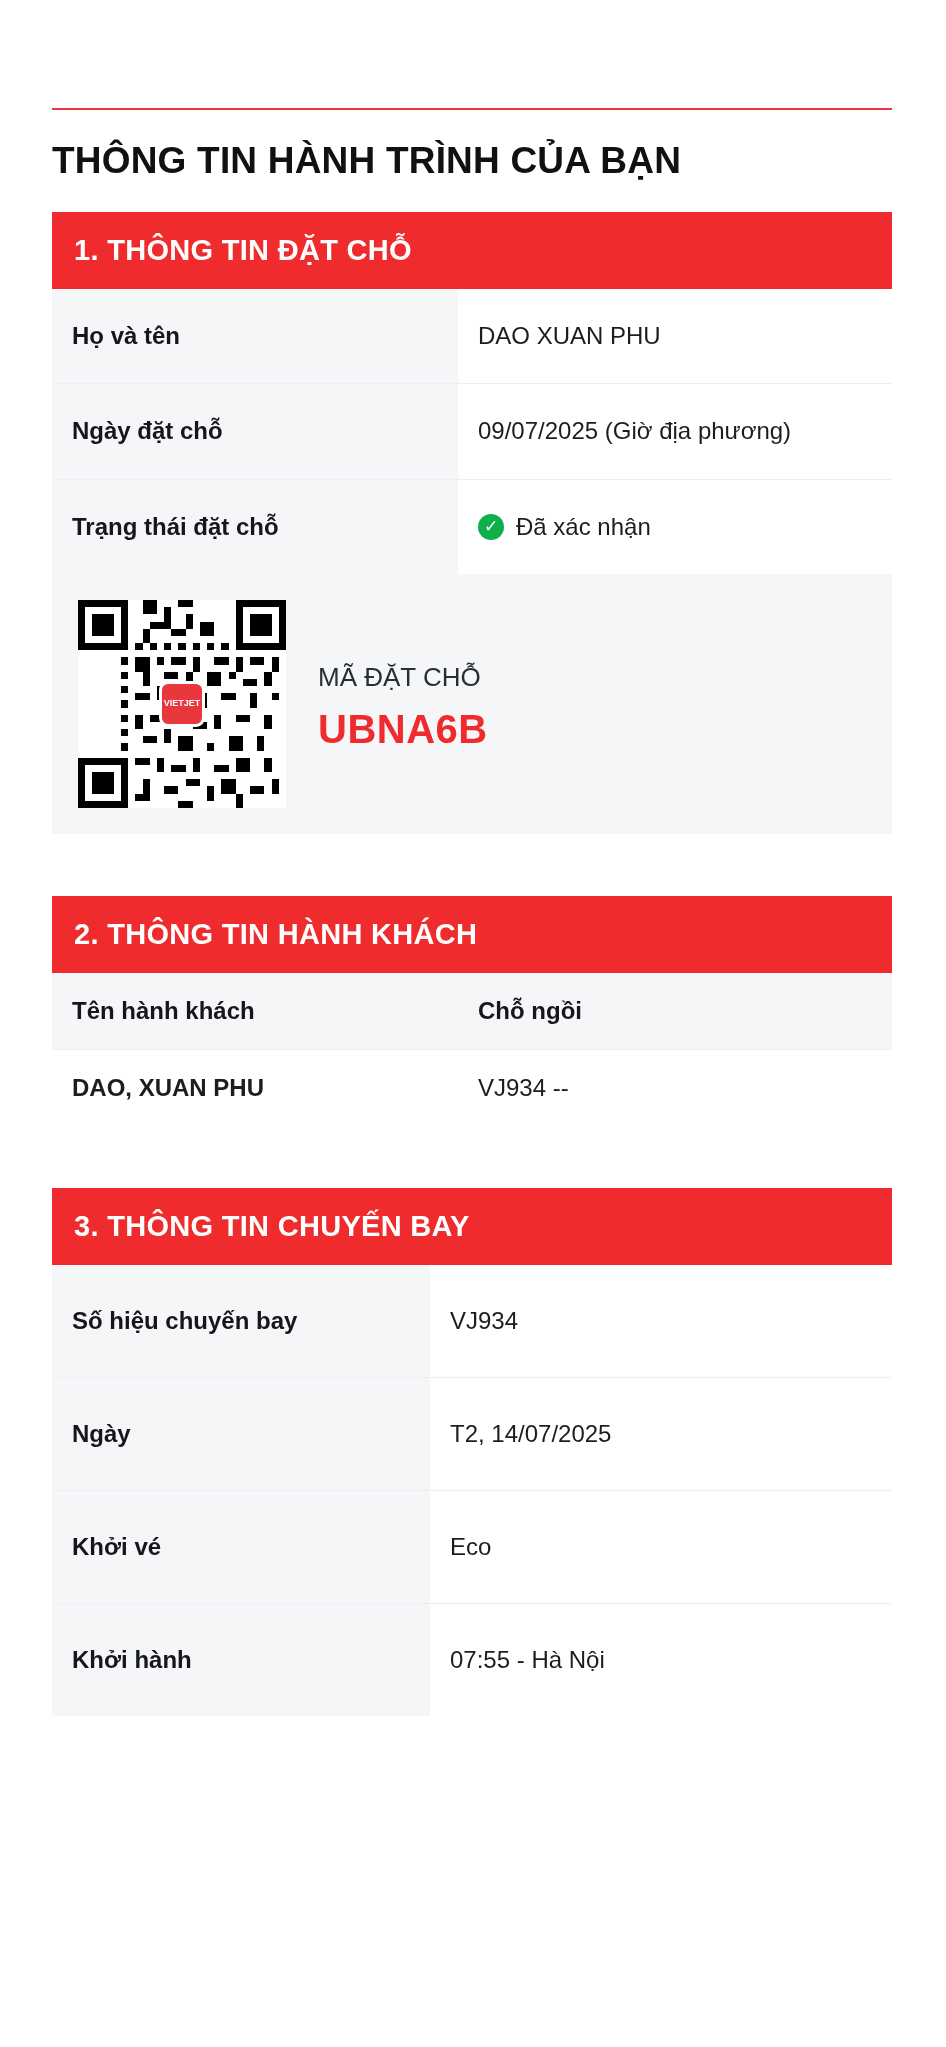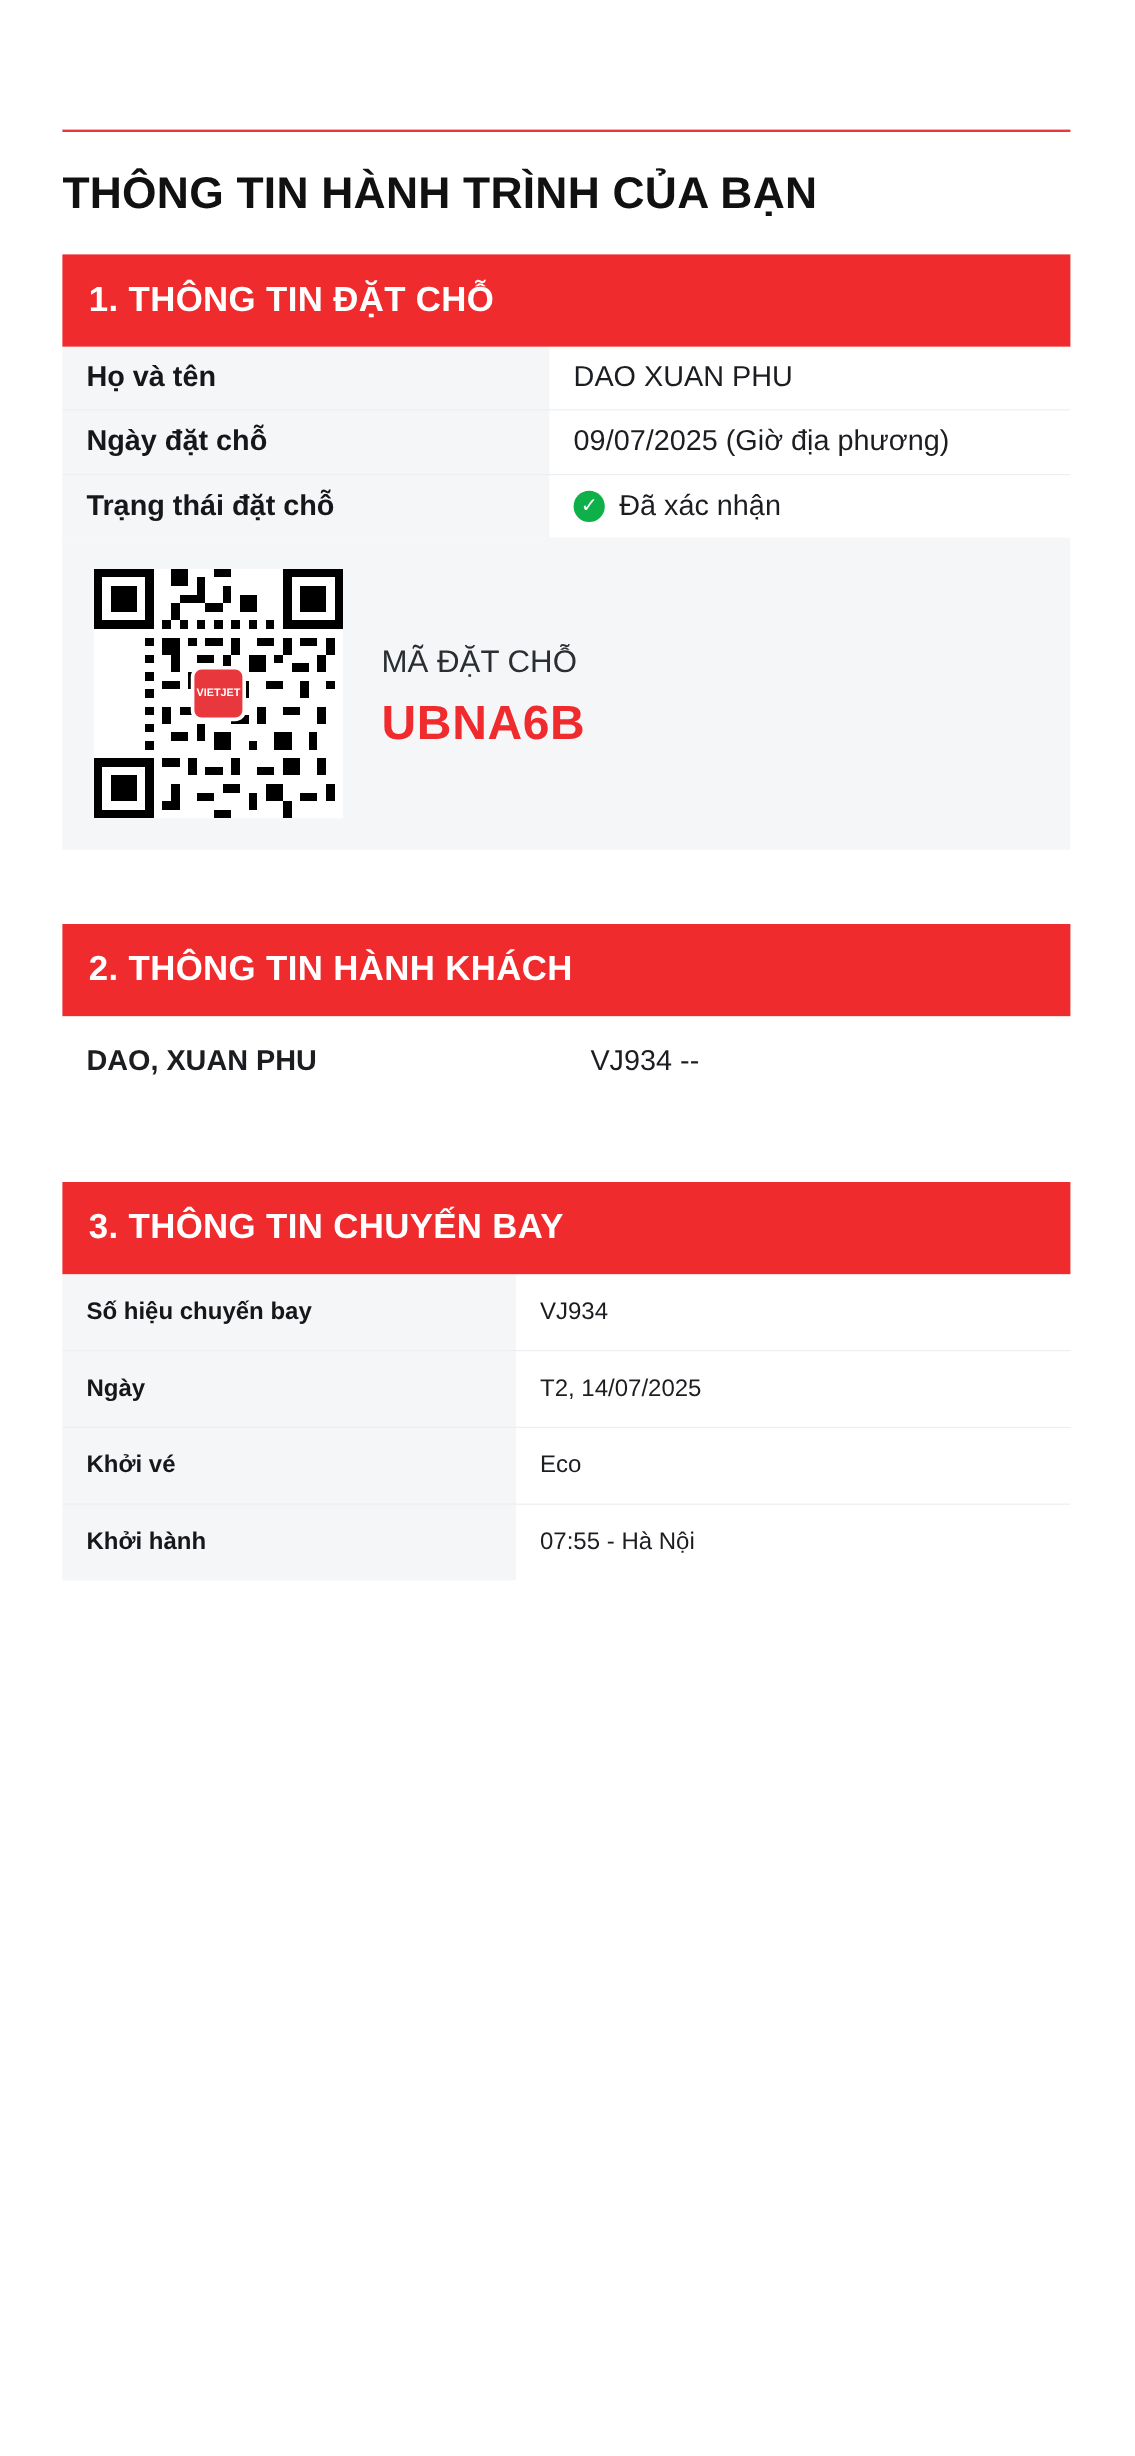--- a/index.html
+++ b/index.html
@@ -39,21 +39,21 @@
     width: 840px;
   }
   .kv-table {
     width: 840px;
     border-collapse: collapse;
     table-layout: fixed;
   }
   .kv-table tr { border-bottom: 1px solid #eceef1; }
   .kv-table tr:last-child { border-bottom: none; }
   .kv-table td {
-    padding: 10px 20px;
+    padding: 31px 20px;
     font-size: 24px;
     vertical-align: middle;
     line-height: 1.35;
   }
   .kv-table td.k {
     width: 406px;
     font-weight: bold;
     background: #f5f6f8;
     color: #15171a;
   }
@@ -117,21 +117,21 @@
   .pax-table td {
     font-size: 24px;
     padding: 24px 20px;
     color: #1b1d20;
     background: #fff;
   }
   .pax-table td:first-child { font-weight: bold; }
   .flight-table { width: 840px; border-collapse: collapse; table-layout: fixed; }
   .flight-table tr { border-bottom: 1px solid #eceef1; }
   .flight-table tr:last-child { border-bottom: none; }
-  .flight-table td { padding: 20px 20px; font-size: 20px; vertical-align: middle; }
+  .flight-table td { padding: 42px 20px; font-size: 24px; vertical-align: middle; }
   .flight-table td.k { width: 378px; font-weight: bold; background: #f5f6f8; color: #15171a; }
   .flight-table td.v { background: #fff; color: #1b1d20; }
 </style>
 </head>
 <body>
 
 <div class="page">
 
   <div class="top-rule"></div>
 
@@ -266,20 +266,24 @@
       <div class="qr-code">UBNA6B</div>
     </div>
   </div>
 
   <div class="gap-lg"></div>
 
   <div class="section-head">2. THÔNG TIN HÀNH KHÁCH</div>
 
   <table class="pax-table">
     <tbody>
+        <tr>
+      <th>Tên hành khách</th>
+      <th>Chỗ ngồi</th>
+    </tr>
     <tr>
       <td>DAO, XUAN PHU</td>
       <td>VJ934 --</td>
     </tr>
   </tbody>
     </table>
 
   <div class="gap-lg"></div>
 
   <div class="section-head">3. THÔNG TIN CHUYẾN BAY</div>

